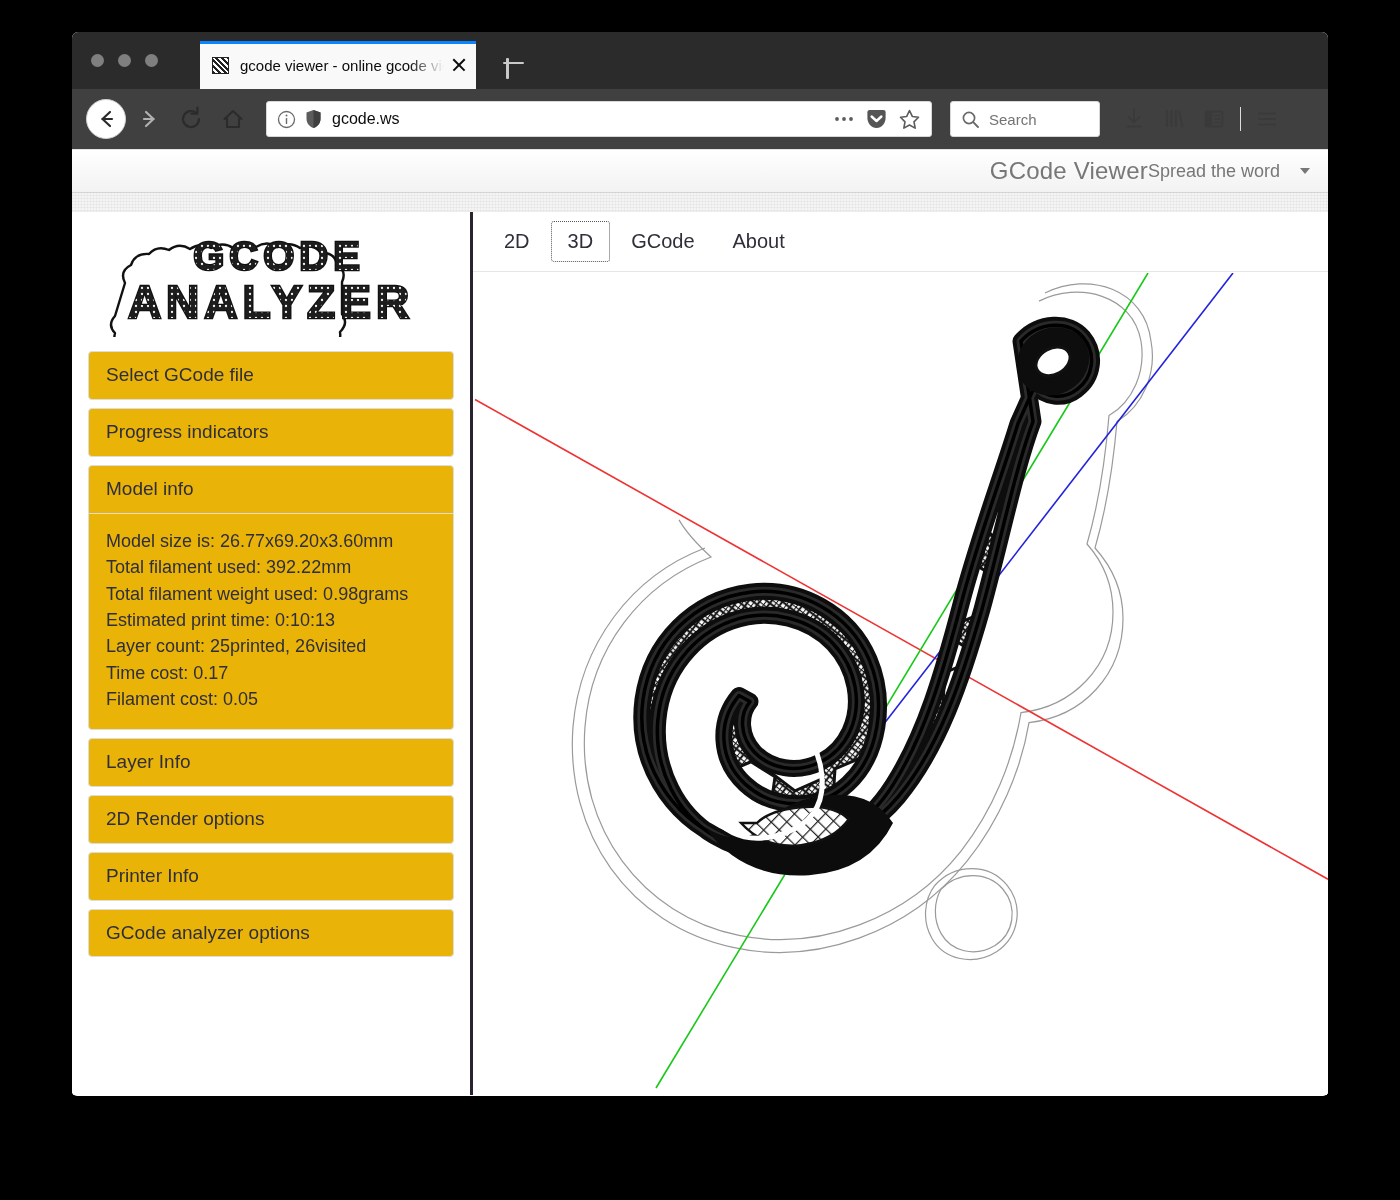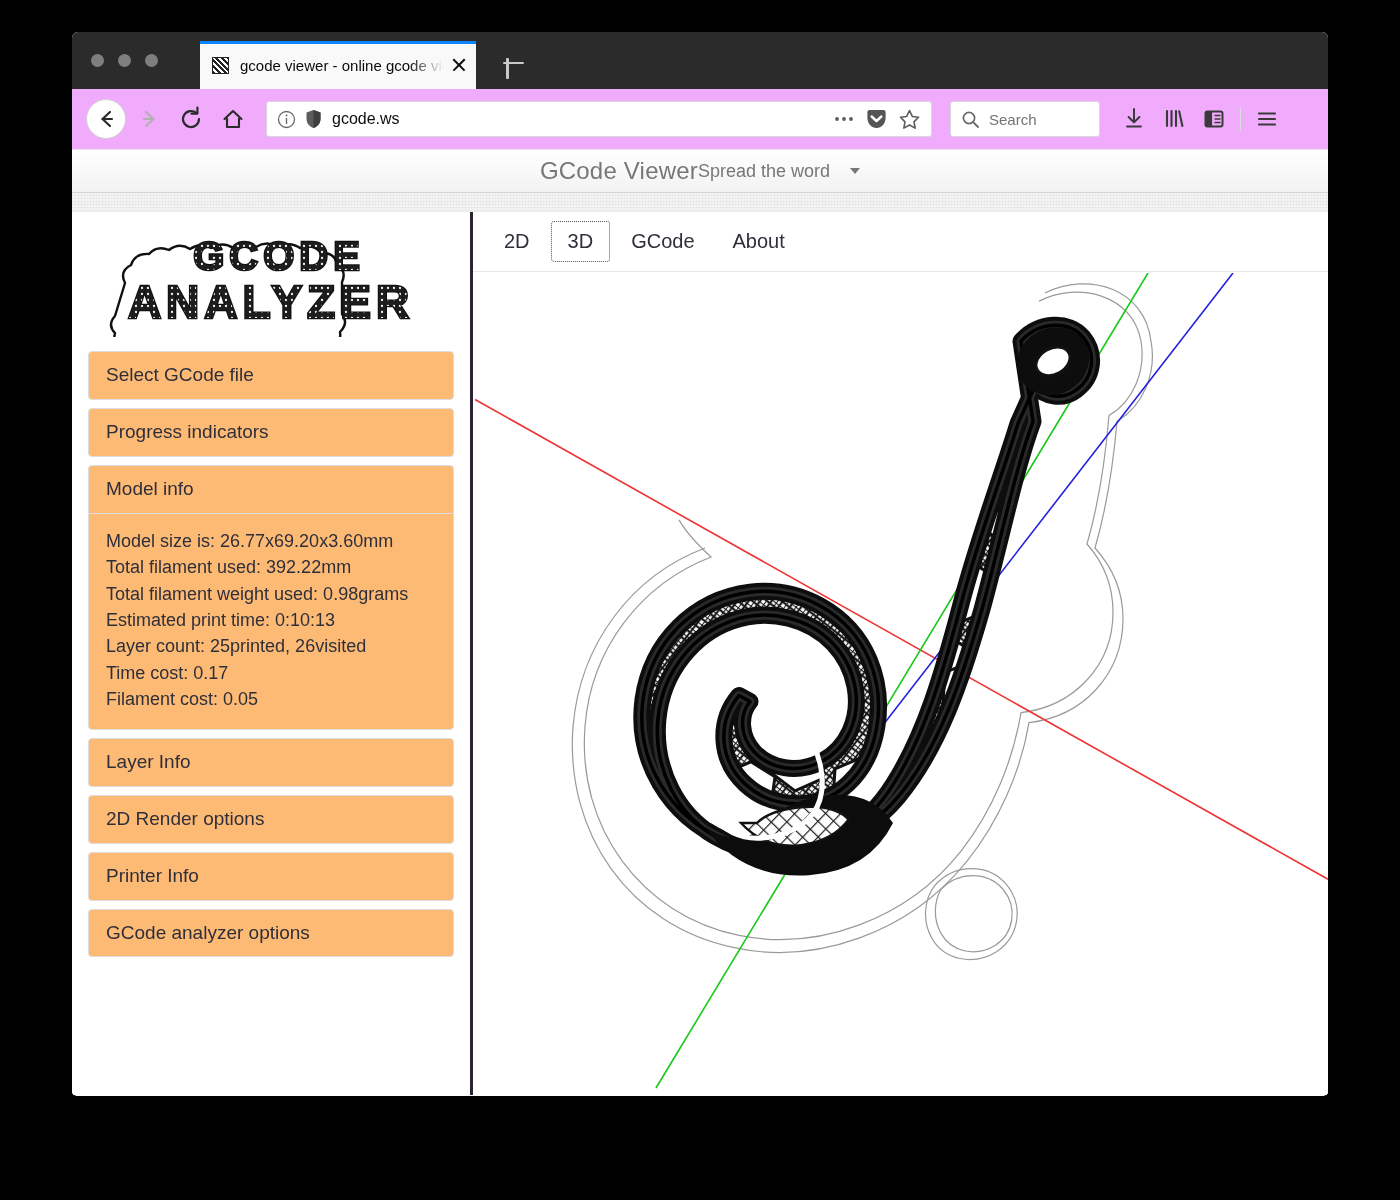--- a/index.html
+++ b/index.html
@@ -66,21 +66,21 @@
     position:absolute; left:425px; bottom:10px; width:32px; height:32px;
   }
   .newtab::before,.newtab::after{
     content:""; position:absolute; background:#c9c9c9; border-radius:1px;
   }
   .newtab::before{left:6px; top:14.5px; width:21px; height:2.4px;}
   .newtab::after{left:9.3px; top:11px; width:2.4px; height:21px;}
 
   
   .navbar{
-    height:61px; background:#f0abfc; border-bottom:1px solid #e3e3e4;
+    height:61px; background:#404040; border-bottom:1px solid #e3e3e4;
     display:flex; align-items:center; padding:0 14px; box-sizing:border-box;
     position:relative;
   }
   .navbtn{ width:38px;height:38px;position:relative;flex:0 0 38px;margin-right:4px; }
   .navbtn.back{
     border:1.5px solid #d0d0d0; border-radius:50%; width:38px;height:38px;
     background:#fff;
   }
   .glyph{ display:block; }
 
@@ -105,21 +105,21 @@
   .navright .navbtn{ margin-right:0; width:40px; }
   .sep{ width:1px; height:24px; background:#dcdcdc; margin:0 6px; }
 
   
   .page{ position:relative; height:945px; background:#fff; overflow:hidden; }
 
   .appnav{
     height:43px;
     background:linear-gradient(to bottom,#ffffff 0%,#f2f2f2 100%);
     border-bottom:1px solid #d4d4d4;
-    display:flex; align-items:center; justify-content:center;
+    display:flex; align-items:center; justify-content:flex-end;
     padding:0 18px; box-sizing:border-box;
   }
   .brand{ font-size:24px; color:#777; font-weight:400; letter-spacing:.2px;}
   .spread{ font-size:18px; color:#777; display:flex; align-items:center; gap:20px;}
   .caret{
     width:0;height:0;border-left:5px solid transparent;border-right:5px solid transparent;
     border-top:6px solid #777;
   }
 
   .noise{
@@ -135,21 +135,21 @@
 
   
   .sidebar{ width:398px; flex:0 0 398px; padding:10px 16px 0 16px; box-sizing:border-box;}
 
   .logo{
     margin:3px 0 14px 0; display:flex; justify-content:center;
   }
   .logo svg{ display:block; }
 
   .panel{
-    border:1px solid #dddddd; border-radius:4px; background:#fdba74;
+    border:1px solid #dddddd; border-radius:4px; background:#eab308;
     margin-bottom:8px;
   }
   .panel-head{
     padding:13px 17px; font-size:19px; color:#2f2f3a; line-height:1.1;
   }
   .panel-body{
     border-top:1px solid #dddddd; padding:14px 17px 16px 17px;
   }
   .info-line{ font-size:18px; color:#2f2f3a; line-height:1.47; white-space:nowrap;}
 

